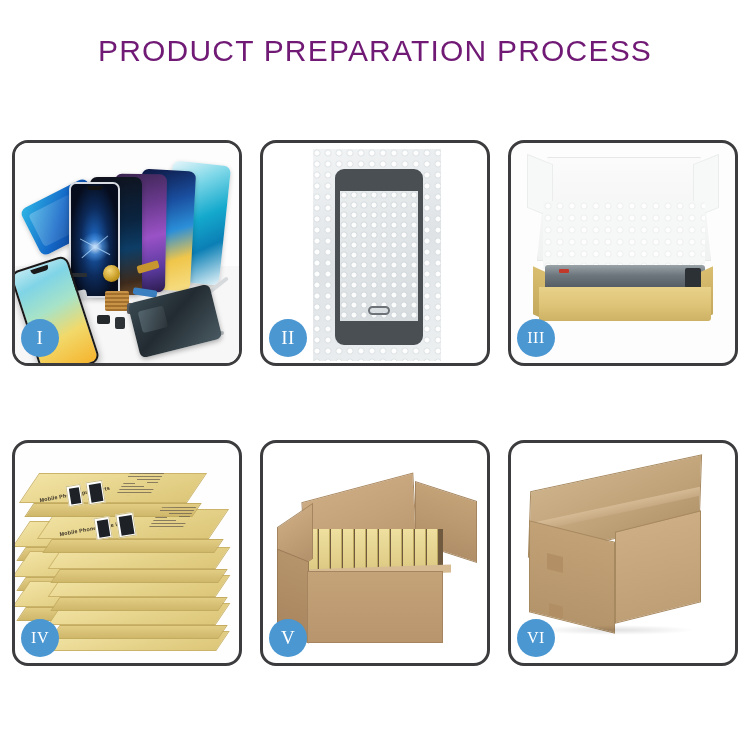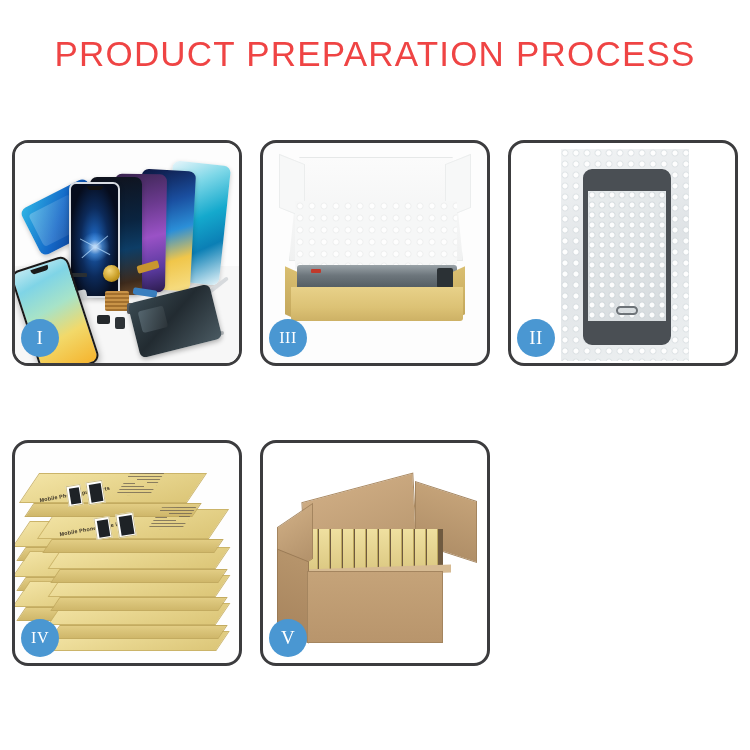--- a/index.html
+++ b/index.html
@@ -7,24 +7,24 @@
   body {
     background:#ffffff;
     font-family:"Liberation Sans","DejaVu Sans",sans-serif;
     overflow:hidden;
     position:relative;
   }
 
   
   .header { width:750px; padding-top:34px; text-align:center; }
   .title {
-    font-size:35px;
+    font-size:30px;
     letter-spacing:1.2px;
     font-weight:400;
-    color:#ef4444;
+    color:#701a75;
     line-height:1.12;
     white-space:nowrap;
   }
   .subtitle {
     margin-top:9px;
     font-size:15.2px;
     color:#161616;
     font-weight:400;
     letter-spacing:.1px;
     white-space:nowrap;
@@ -415,47 +415,47 @@
       <div class="cmp sm2"></div>
       <div class="cmp screw1"></div>
       <div class="cmp screw2"></div>
       <div class="cmp tool"></div>
     </div>
     <div class="badge">
       <span>I</span>
     </div>
   </div>
 
+  <div class="panel p2">
+    <div class="photo">
+      <div class="bubble"></div>
+      <div class="glass">
+        <div class="home"></div>
+      </div>
+    </div>
+    <div class="badge">
+      <span>II</span>
+    </div>
+  </div>
+
   <div class="panel p3">
     <div class="photo">
       <div class="lidback"></div>
       <div class="lidtab-l"></div>
       <div class="lidtab-r"></div>
       <div class="foam"></div>
       <div class="screen-in">
         <div class="red"></div>
       </div>
       <div class="boxside-l"></div>
       <div class="boxside-r"></div>
       <div class="boxfront"></div>
     </div>
     <div class="badge wide">
       <span>III</span>
-    </div>
-  </div>
-
-  <div class="panel p2">
-    <div class="photo">
-      <div class="bubble"></div>
-      <div class="glass">
-        <div class="home"></div>
-      </div>
-    </div>
-    <div class="badge">
-      <span>II</span>
     </div>
   </div>
 
   <div class="panel p4">
     <div class="photo">
 
       <div class="ybox" style="left:6px;  top:78px;  width:96px; height:26px;">
           <div class="top"></div>
           <div class="front"></div>
         </div>
@@ -535,14 +535,27 @@
       <div class="flap-left"></div>
       <div class="rim"></div>
       <div class="side"></div>
       <div class="body"></div>
     </div>
     <div class="badge">
       <span>V</span>
     </div>
   </div>
 
+  <div class="panel p6">
+    <div class="photo">
+      <div class="top6"></div>
+      <div class="right6"></div>
+      <div class="front6"></div>
+      <div class="tape1"></div>
+      <div class="tape2"></div>
+      <div class="shadow6"></div>
+    </div>
+    <div class="badge wide">
+      <span>VI</span>
+    </div>
+  </div>
 
 </div>
 
 </body></html>

